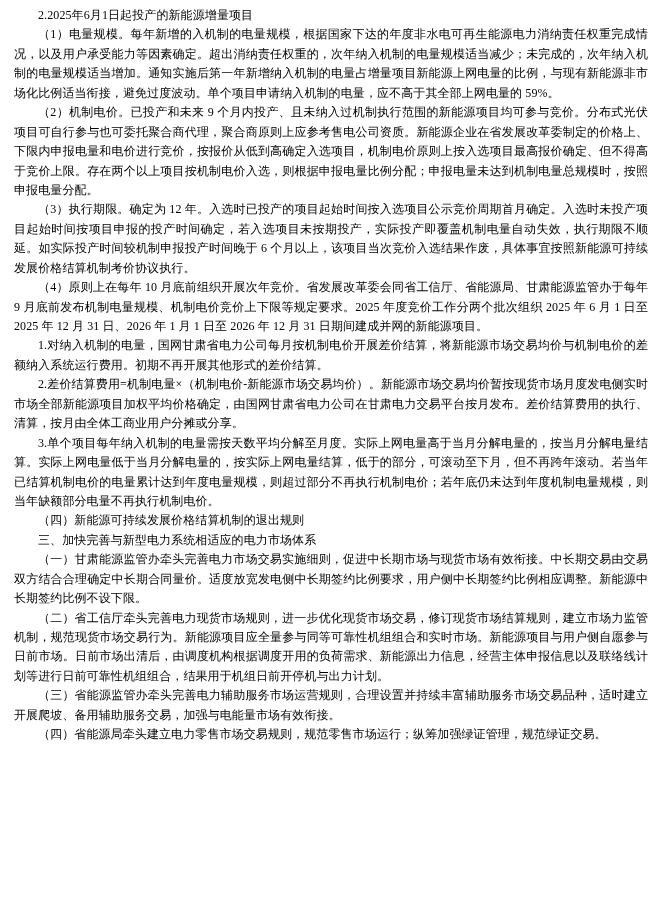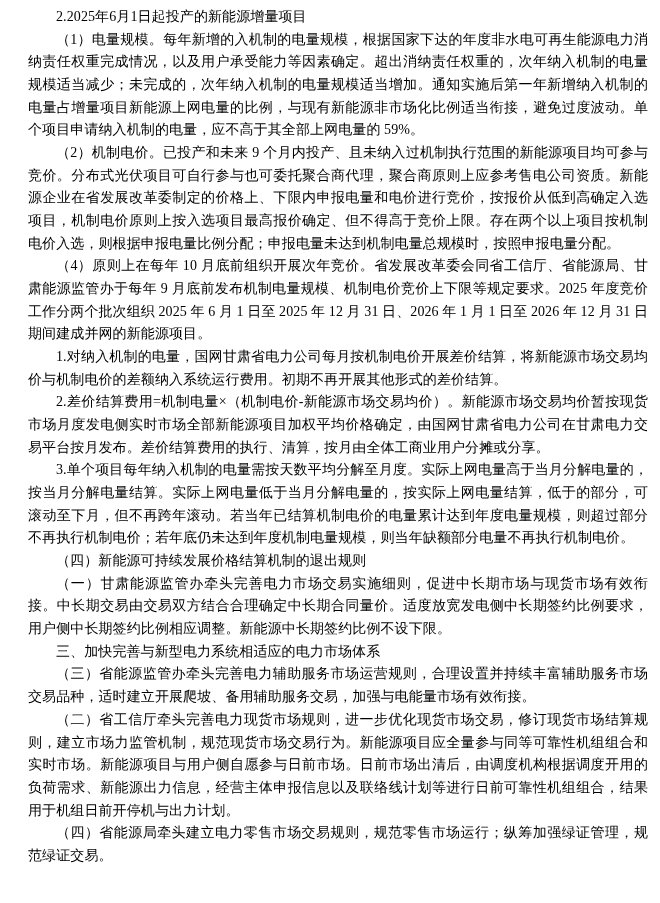--- a/index.html
+++ b/index.html
@@ -14,39 +14,40 @@
     color: #000000;
     overflow: hidden;
   }
   #doc {
     width: 660px;
     height: 903px;
     box-sizing: border-box;
     padding: 6px 12px 0 12px;
   }
   p {
-    margin: 0 0 0 16px;
-    font-size: 14px;
+    margin: 0 0 0 2px;
+    font-size: 12px;
     line-height: 1.62;
     text-align: justify;
     text-justify: inter-ideograph;
     letter-spacing: 0.1px;
   }
   p.ind2 { text-indent: 2em; }
 </style>
 </head>
 <body>
 
 <div id="doc">
     <p class="ind2">2.2025年6月1日起投产的新能源增量项目</p>
     <p class="ind2">（1）电量规模。每年新增的入机制的电量规模，根据国家下达的年度非水电可再生能源电力消纳责任权重完成情况，以及用户承受能力等因素确定。超出消纳责任权重的，次年纳入机制的电量规模适当减少；未完成的，次年纳入机制的电量规模适当增加。通知实施后第一年新增纳入机制的电量占增量项目新能源上网电量的比例，与现有新能源非市场化比例适当衔接，避免过度波动。单个项目申请纳入机制的电量，应不高于其全部上网电量的 59%。</p>
     <p class="ind2">（2）机制电价。已投产和未来 9 个月内投产、且未纳入过机制执行范围的新能源项目均可参与竞价。分布式光伏项目可自行参与也可委托聚合商代理，聚合商原则上应参考售电公司资质。新能源企业在省发展改革委制定的价格上、下限内申报电量和电价进行竞价，按报价从低到高确定入选项目，机制电价原则上按入选项目最高报价确定、但不得高于竞价上限。存在两个以上项目按机制电价入选，则根据申报电量比例分配；申报电量未达到机制电量总规模时，按照申报电量分配。</p>
+    <p class="ind2">（3）执行期限。确定为 12 年。入选时已投产的项目起始时间按入选项目公示竞价周期首月确定。入选时未投产项目起始时间按项目申报的投产时间确定，若入选项目未按期投产，实际投产即覆盖机制电量自动失效，执行期限不顺延。如实际投产时间较机制申报投产时间晚于 6 个月以上，该项目当次竞价入选结果作废，具体事宜按照新能源可持续发展价格结算机制考价协议执行。</p>
     <p class="ind2">（4）原则上在每年 10 月底前组织开展次年竞价。省发展改革委会同省工信厅、省能源局、甘肃能源监管办于每年 9 月底前发布机制电量规模、机制电价竞价上下限等规定要求。2025 年度竞价工作分两个批次组织 2025 年 6 月 1 日至 2025 年 12 月 31 日、2026 年 1 月 1 日至 2026 年 12 月 31 日期间建成并网的新能源项目。</p>
     <p class="ind2">1.对纳入机制的电量，国网甘肃省电力公司每月按机制电价开展差价结算，将新能源市场交易均价与机制电价的差额纳入系统运行费用。初期不再开展其他形式的差价结算。</p>
     <p class="ind2">2.差价结算费用=机制电量×（机制电价-新能源市场交易均价）。新能源市场交易均价暂按现货市场月度发电侧实时市场全部新能源项目加权平均价格确定，由国网甘肃省电力公司在甘肃电力交易平台按月发布。差价结算费用的执行、清算，按月由全体工商业用户分摊或分享。</p>
     <p class="ind2">3.单个项目每年纳入机制的电量需按天数平均分解至月度。实际上网电量高于当月分解电量的，按当月分解电量结算。实际上网电量低于当月分解电量的，按实际上网电量结算，低于的部分，可滚动至下月，但不再跨年滚动。若当年已结算机制电价的电量累计达到年度电量规模，则超过部分不再执行机制电价；若年底仍未达到年度机制电量规模，则当年缺额部分电量不再执行机制电价。</p>
     <p class="ind2">（四）新能源可持续发展价格结算机制的退出规则</p>
+    <p class="ind2">三、加快完善与新型电力系统相适应的电力市场体系</p>
     <p class="ind2">（一）甘肃能源监管办牵头完善电力市场交易实施细则，促进中长期市场与现货市场有效衔接。中长期交易由交易双方结合合理确定中长期合同量价。适度放宽发电侧中长期签约比例要求，用户侧中长期签约比例相应调整。新能源中长期签约比例不设下限。</p>
-    <p class="ind2">三、加快完善与新型电力系统相适应的电力市场体系</p>
+    <p class="ind2">（二）省工信厅牵头完善电力现货市场规则，进一步优化现货市场交易，修订现货市场结算规则，建立市场力监管机制，规范现货市场交易行为。新能源项目应全量参与同等可靠性机组组合和实时市场。新能源项目与用户侧自愿参与日前市场。日前市场出清后，由调度机构根据调度开用的负荷需求、新能源出力信息，经营主体申报信息以及联络线计划等进行日前可靠性机组组合，结果用于机组日前开停机与出力计划。</p>
     <p class="ind2">（三）省能源监管办牵头完善电力辅助服务市场运营规则，合理设置并持续丰富辅助服务市场交易品种，适时建立开展爬坡、备用辅助服务交易，加强与电能量市场有效衔接。</p>
-    <p class="ind2">（二）省工信厅牵头完善电力现货市场规则，进一步优化现货市场交易，修订现货市场结算规则，建立市场力监管机制，规范现货市场交易行为。新能源项目应全量参与同等可靠性机组组合和实时市场。新能源项目与用户侧自愿参与日前市场。日前市场出清后，由调度机构根据调度开用的负荷需求、新能源出力信息，经营主体申报信息以及联络线计划等进行日前可靠性机组组合，结果用于机组日前开停机与出力计划。</p>
     <p class="ind2">（四）省能源局牵头建立电力零售市场交易规则，规范零售市场运行；纵筹加强绿证管理，规范绿证交易。</p>
   </div>
 
 </body></html>

